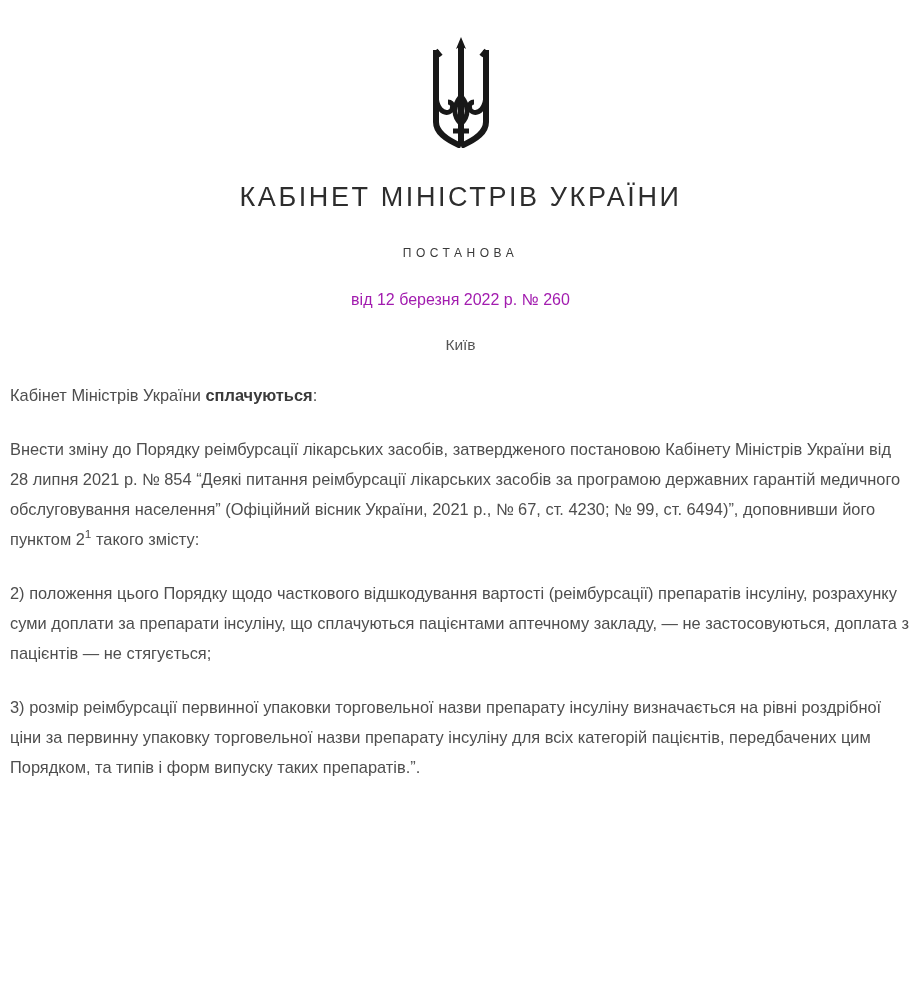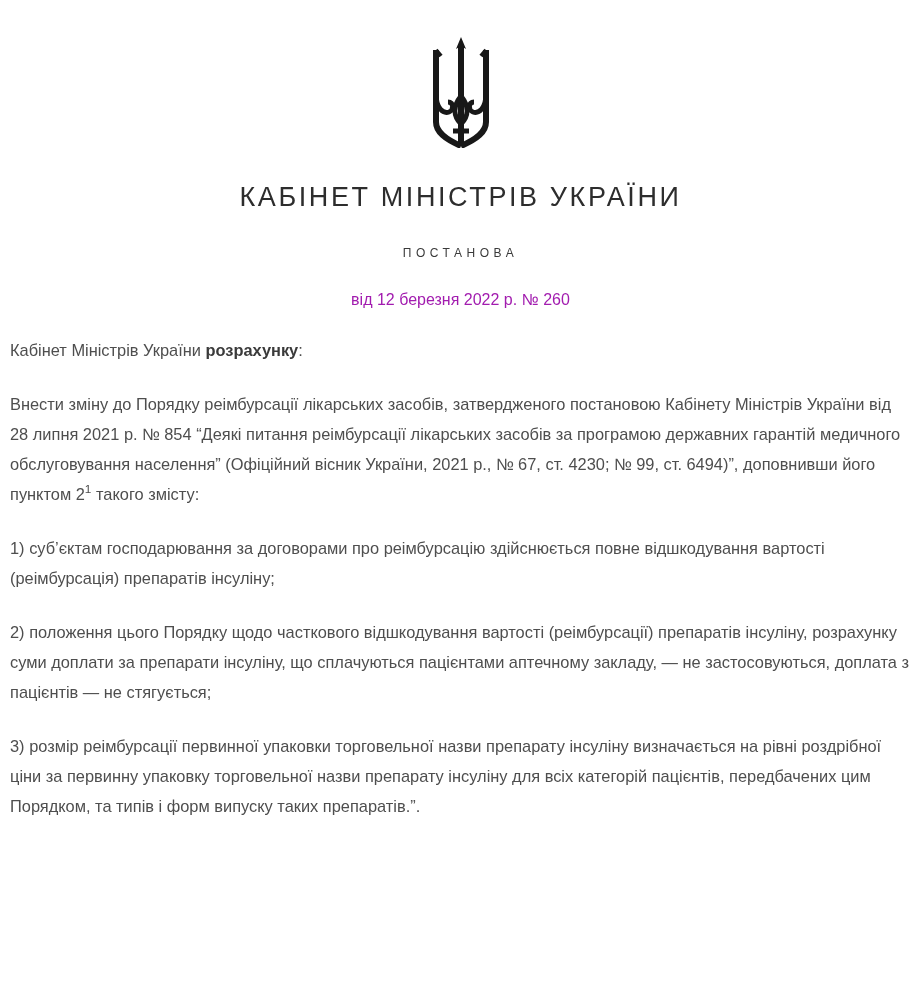--- a/index.html
+++ b/index.html
@@ -101,23 +101,23 @@
       <path d="M26 95 L42 95" stroke-width="5"></path>
     </svg>
   </div>
 
   <h1 class="org-title">КАБІНЕТ МІНІСТРІВ УКРАЇНИ</h1>
 
   <h2 class="doc-type">ПОСТАНОВА</h2>
 
   <div class="date-line">від 12 березня 2022 р. № 260</div>
 
+  <div class="city">Київ</div>
 
 
   <div class="body-text">
-      <p class="para"><span>Кабінет Міністрів України </span><span class="bold">розрахунку</span><span>:</span></p>
+      <p class="para"><span>Кабінет Міністрів України </span><span class="bold">сплачуються</span><span>:</span></p>
       <p class="para"><span>Внести зміну до Порядку реімбурсації лікарських засобів, затвердженого постановою Кабінету Міністрів України від 28 липня 2021 р. № 854 “Деякі питання реімбурсації лікарських засобів за програмою державних гарантій медичного обслуговування населення” (Офіційний вісник України, 2021 р., № 67, ст. 4230; № 99, ст. 6494)”, доповнивши його пунктом 2</span><sup>1</sup><span> такого змісту:</span></p>
-      <p class="para"><span>1) суб’єктам господарювання за договорами про реімбурсацію здійснюється повне відшкодування вартості (реімбурсація) препаратів інсуліну;</span></p>
       <p class="para"><span>2) положення цього Порядку щодо часткового відшкодування вартості (реімбурсації) препаратів інсуліну, розрахунку суми доплати за препарати інсуліну, що сплачуються пацієнтами аптечному закладу, — не застосовуються, доплата з пацієнтів — не стягується;</span></p>
       <p class="para"><span>3) розмір реімбурсації первинної упаковки торговельної назви препарату інсуліну визначається на рівні роздрібної ціни за первинну упаковку торговельної назви препарату інсуліну для всіх категорій пацієнтів, передбачених цим Порядком, та типів і форм випуску таких препаратів.”.</span></p>
     </div>
 
 </div>
 
 </body></html>

